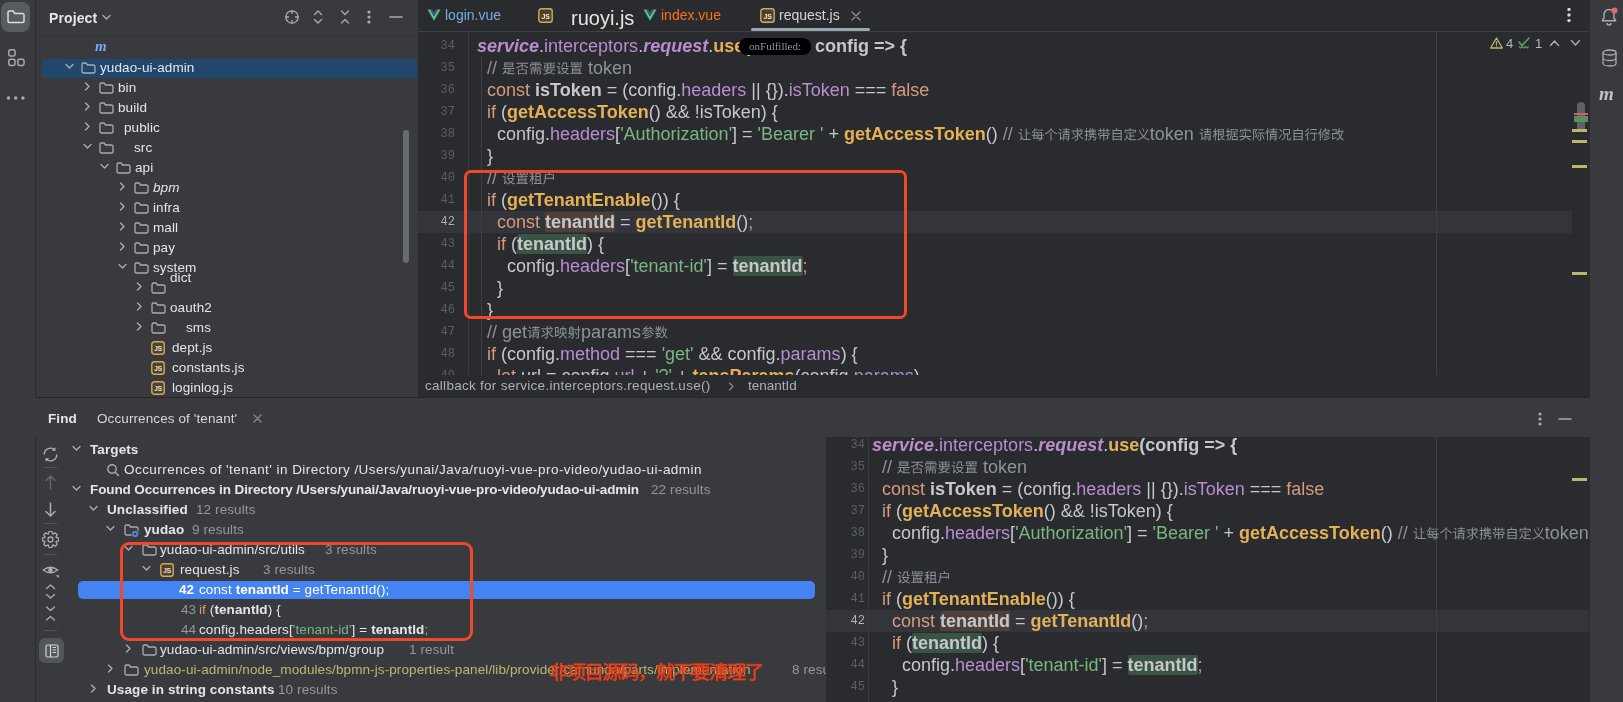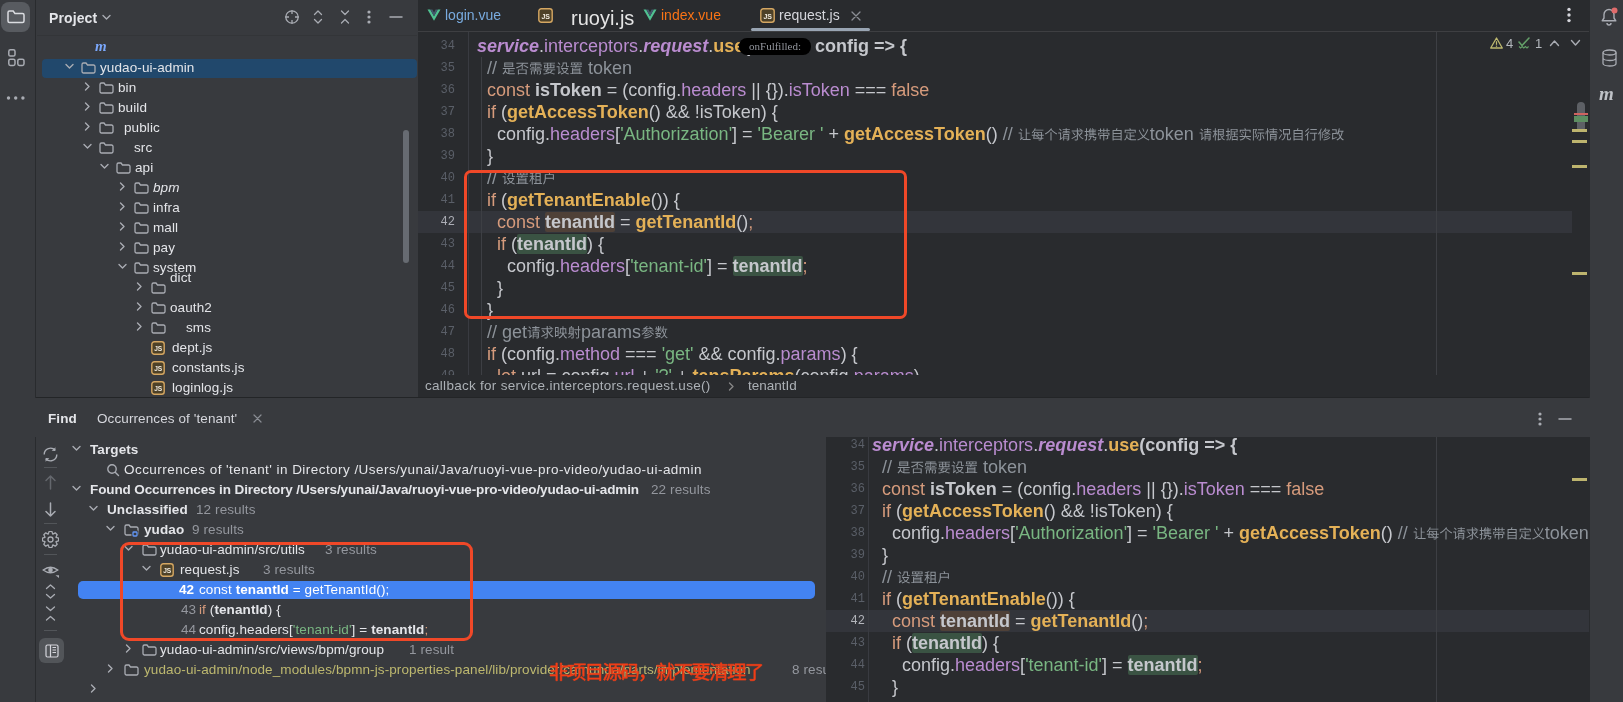--- a/index.html
+++ b/index.html
@@ -523,20 +523,21 @@
     <svg class="ic" style="left:105px;top:663px" width="11" height="11" viewBox="0 0 11 11">
       <path d="M3.5 2 L7 5.5 L3.5 9" fill="none" stroke="#a9acb3" stroke-width="1.4" stroke-linecap="round" stroke-linejoin="round"></path>
     </svg>
     <svg class="ic" style="left:124px;top:663px" width="15" height="15" viewBox="0 0 15 15">
       <path d="M1 3.5 a1.5 1.5 0 0 1 1.5-1.5 H5 l1.5 2 H12.5 a1.5 1.5 0 0 1 1.5 1.5 V10.5 a1.5 1.5 0 0 1 -1.5 1.5 H2.5 A1.5 1.5 0 0 1 1 10.5 Z" fill="none" stroke="#a9acb3" stroke-width="1.3"></path>
     </svg>
     <div class="row" style="left:0;top:660px;width:826px"><span style="position:absolute;left:144px"><span class="olv">yudao-ui-admin/node_modules/bpmn-js-properties-panel/lib/provider/camunda/parts/implementation</span></span><span style="position:absolute;left:792px"><span class="cnt">8 results</span></span></div>
     <svg class="ic" style="left:88px;top:683px" width="11" height="11" viewBox="0 0 11 11">
       <path d="M3.5 2 L7 5.5 L3.5 9" fill="none" stroke="#a9acb3" stroke-width="1.4" stroke-linecap="round" stroke-linejoin="round"></path>
     </svg>
+    <div class="row" style="left:0;top:680px;width:826px"><span style="position:absolute;left:107px"><span style="font-weight:700">Usage in string constants</span></span><span style="position:absolute;left:278px"><span class="cnt">10 results</span></span></div>
     <div class="abs" style="left:120px;top:542px;width:353px;height:99px;border:3px solid #f04828;border-radius:9px"></div>
     <div class="abs" style="left:826px;top:437px;width:763px;height:265px;background:#292b2e;overflow:hidden" id="ed2">
       <div class="abs" style="left:0;top:173px;width:763px;height:22px;background:#33353b"></div>
       <div class="abs" style="left:610px;top:0;width:1px;height:265px;background:#3d3f44"></div>
       <div class="abs" style="left:42px;top:0;width:1px;height:265px;background:#393b41"></div>
       <div class="gut" style="left:0;top:-3px;width:39px;color:#5a5f68">34</div>
       <div class="gut" style="left:0;top:19px;width:39px;color:#5a5f68">35</div>
       <div class="gut" style="left:0;top:41px;width:39px;color:#5a5f68">36</div>
       <div class="gut" style="left:0;top:63px;width:39px;color:#5a5f68">37</div>
       <div class="gut" style="left:0;top:85px;width:39px;color:#5a5f68">38</div>

